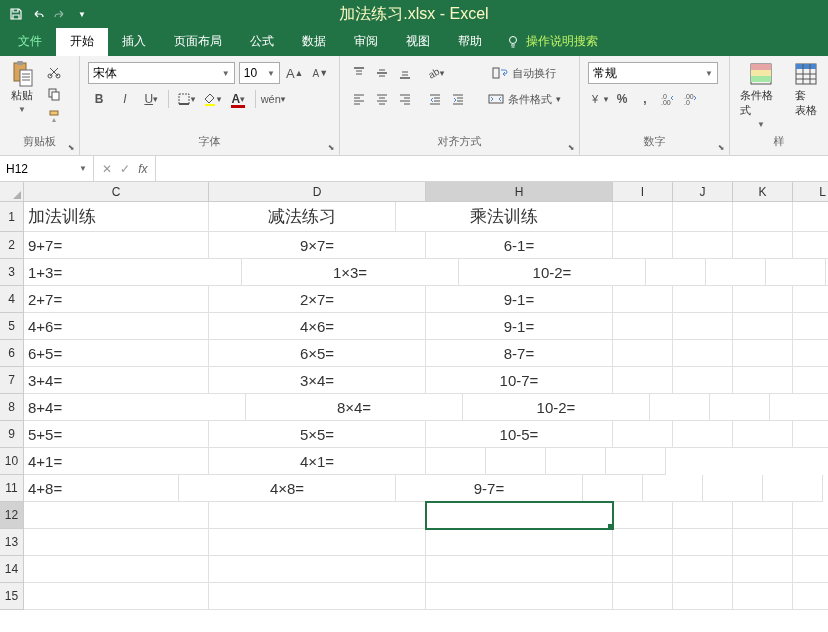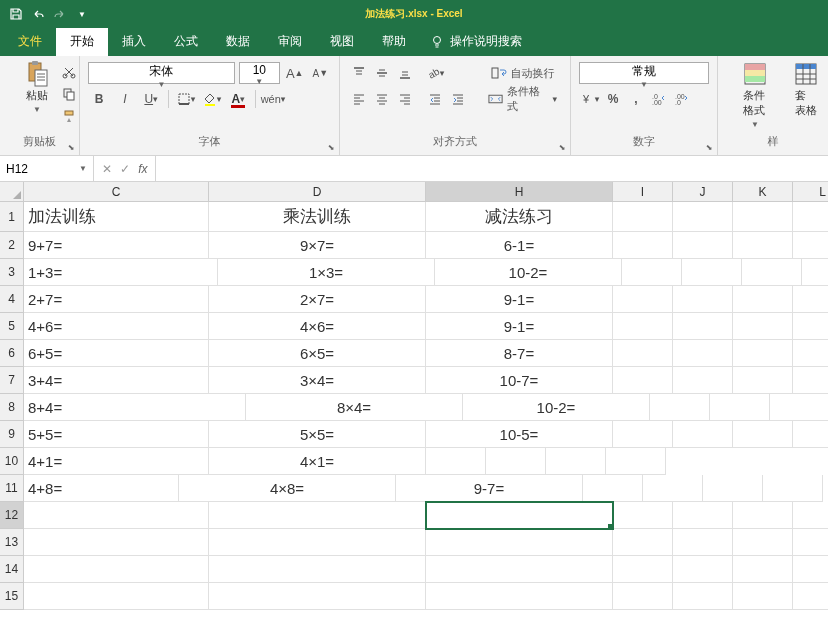--- a/index.html
+++ b/index.html
@@ -1,44 +1,44 @@
 <!DOCTYPE html>
 <html><head>
 <meta charset="utf-8">
 <style>
 * { margin: 0; padding: 0; box-sizing: border-box; font-family: "Microsoft YaHei", sans-serif; }
 body { width: 828px; height: 632px; overflow: hidden; background: #fff; font-size: 12px; }
 
 .title-bar { height: 28px; background: #217346; display: flex; align-items: center; color: #fff; position: relative; }
 .qat { display: flex; align-items: center; gap: 6px; padding: 0 8px; }
 .qat-icon { width: 16px; height: 16px; display: flex; align-items: center; justify-content: center; cursor: pointer; color: #fff; }
-.title-text { position: absolute; left: 50%; transform: translateX(-50%); font-size: 10px; color: #fde047; font-weight: bold; }
+.title-text { position: absolute; left: 50%; transform: translateX(-50%); font-size: 16px; color: #fef9c3; }
 
 .tabs-bar { height: 28px; background: #217346; display: flex; align-items: flex-end; padding-left: 4px; }
 .tab { padding: 6px 14px; color: #fff; cursor: pointer; font-size: 12px; }
 .tab.active { background: #fff; color: #000000; }
-.tab.file { background: #217346; color: #fde047; }
-.tell-me { display: flex; align-items: center; gap: 6px; padding: 6px 10px; color: #ffffff; }
+.tab.file { background: #217346; color: #86efac; }
+.tell-me { display: flex; align-items: center; gap: 6px; padding: 6px 10px; color: #bef264; }
 .lightbulb { width: 14px; height: 14px; }
 
 .ribbon { height: 100px; background: #f3f3f3; border-bottom: 1px solid #d4d4d4; display: flex; }
 .ribbon-group { border-right: 1px solid #d4d4d4; padding: 4px 6px; display: flex; flex-direction: column; position: relative; }
 .group-content { flex: 1; display: flex; align-items: flex-start; gap: 4px; }
 .group-label { text-align: center; font-size: 11px; color: #666; padding: 2px 0; position: relative; }
 .group-launcher { position: absolute; right: 2px; bottom: 2px; width: 12px; height: 12px; cursor: pointer; color: #666; font-size: 8px; display: flex; align-items: center; justify-content: center; }
 
-.big-btn { display: flex; flex-direction: column; align-items: center; padding: 2px 4px; cursor: pointer; gap: 2px; margin-left: 15px; }
+.big-btn { display: flex; flex-direction: column; align-items: center; padding: 2px 4px; cursor: pointer; gap: 2px; }
 .big-btn-icon { width: 24px; height: 24px; display: flex; align-items: center; justify-content: center; }
 .big-btn-label { font-size: 11px; color: #333; }
 .small-btn-stack { display: flex; flex-direction: column; gap: 2px; padding: 2px; }
 .small-btn { width: 20px; height: 20px; cursor: pointer; display: flex; align-items: center; justify-content: center; color: #555; }
 
 .font-controls { display: flex; flex-direction: column; gap: 4px; padding: 2px; }
 .font-row { display: flex; align-items: center; gap: 4px; }
-.combo { border: 1px solid #ababab; background: #fff; height: 22px; display: flex; align-items: center; padding: 0 4px; cursor: pointer; flex-direction: column; }
+.combo { border: 1px solid #ababab; background: #fff; height: 22px; display: flex; align-items: center; padding: 0 4px; cursor: pointer; }
 .combo-text { flex: 1; font-size: 12px; }
 .combo-arrow { font-size: 8px; color: #666; }
 .icon-btn { width: 22px; height: 22px; cursor: pointer; display: flex; align-items: center; justify-content: center; color: #555; border: 1px solid transparent; }
 .icon-btn .sub { font-size: 9px; }
 .btn-row { display: flex; gap: 1px; }
 
 .align-group { display: flex; flex-direction: column; gap: 4px; padding: 2px; }
 
 .formula-bar { height: 26px; border-bottom: 1px solid #d4d4d4; display: flex; align-items: center; background: #fff; }
 .name-box { width: 94px; border-right: 1px solid #d4d4d4; height: 100%; display: flex; align-items: center; padding: 0 6px; }
@@ -95,20 +95,21 @@
     </span>
     <span class="qat-icon" style="font-size:8px">▼</span>
   </div>
   <div class="title-text">加法练习.xlsx - Excel</div>
 </div>
 
 <div class="tabs-bar">
   <div class="tab file">文件</div>
   <div class="tab active">开始</div>
   <div class="tab">插入</div>
+  <div class="tab">页面布局</div>
   <div class="tab">公式</div>
   <div class="tab">数据</div>
   <div class="tab">审阅</div>
   <div class="tab">视图</div>
   <div class="tab">帮助</div>
   <div class="tell-me">
     <svg class="lightbulb" viewBox="0 0 14 14">
         <circle cx="7" cy="5" r="3.5" fill="none" stroke="#fff"></circle>
         <path d="M5 10h4M5.5 12h3" stroke="#fff"></path>
       </svg>
@@ -435,38 +436,38 @@
       <div class="row-h">10</div>
       <div class="row-h">11</div>
       <div class="row-h sel">12</div>
       <div class="row-h">13</div>
       <div class="row-h">14</div>
       <div class="row-h">15</div>
     </div>
   <div class="cells" id="cells">
       <div class="row head">
         <div class="cell header-cell" style="width: 185px;">加法训练</div>
+        <div class="cell header-cell center" style="width: 187px;">减法练习</div>
         <div class="cell header-cell center" style="width: 217px;">乘法训练</div>
-        <div class="cell header-cell center" style="width: 187px;">减法练习</div>
         <div class="cell header-cell" style="width: 60px;"></div>
         <div class="cell header-cell" style="width: 60px;"></div>
         <div class="cell header-cell" style="width: 60px;"></div>
         <div class="cell header-cell" style="width: 60px;"></div>
       </div>
       <div class="row">
         <div class="cell" style="width: 185px;">9+7=</div>
         <div class="cell center" style="width: 217px;">9×7=</div>
         <div class="cell center" style="width: 187px;">6-1=</div>
         <div class="cell" style="width: 60px;"></div>
         <div class="cell" style="width: 60px;"></div>
         <div class="cell" style="width: 60px;"></div>
         <div class="cell" style="width: 60px;"></div>
       </div>
       <div class="row">
-        <div class="cell" style="width: 194px;">1+3=</div>
+        <div class="cell" style="width: 218px;">1+3=</div>
         <div class="cell center" style="width: 217px;">1×3=</div>
         <div class="cell center" style="width: 187px;">10-2=</div>
         <div class="cell" style="width: 60px;"></div>
         <div class="cell" style="width: 60px;"></div>
         <div class="cell" style="width: 60px;"></div>
         <div class="cell" style="width: 60px;"></div>
       </div>
       <div class="row">
         <div class="cell" style="width: 185px;">2+7=</div>
         <div class="cell center" style="width: 217px;">2×7=</div>

